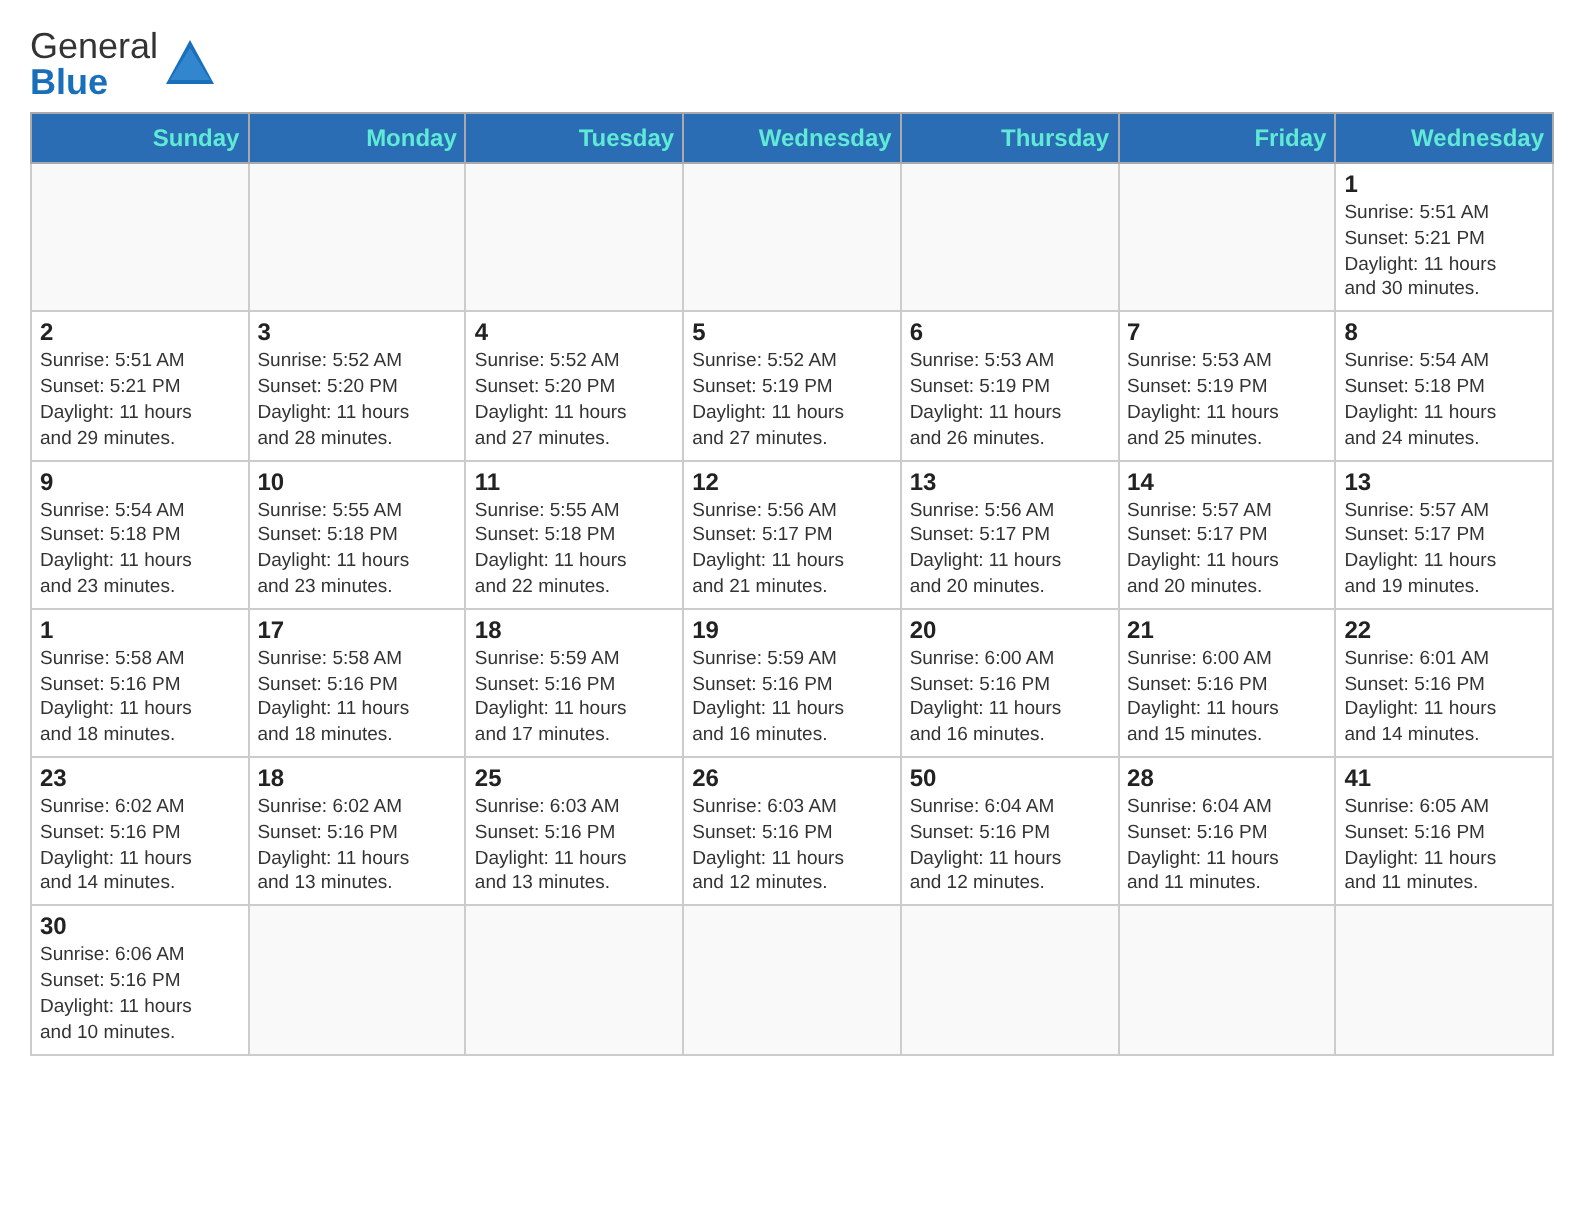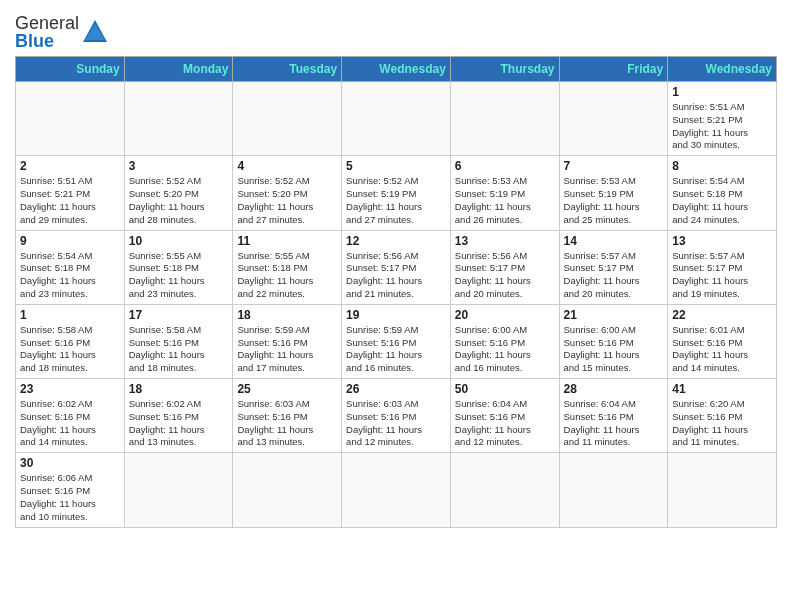--- a/index.html
+++ b/index.html
@@ -338,21 +338,21 @@
           </td>
           <td>
             <span class="day-number">28</span>
             <div class="day-info" style="white-space: pre-line;">Sunrise: 6:04 AM
 Sunset: 5:16 PM
 Daylight: 11 hours
 and 11 minutes.</div>
           </td>
           <td>
             <span class="day-number">41</span>
-            <div class="day-info" style="white-space: pre-line;">Sunrise: 6:20 AM
+            <div class="day-info" style="white-space: pre-line;">Sunrise: 6:05 AM
 Sunset: 5:16 PM
 Daylight: 11 hours
 and 11 minutes.</div>
           </td>
         </tr>
         <tr class="last-row">
           <td>
             <span class="day-number">30</span>
             <div class="day-info" style="white-space: pre-line;">Sunrise: 6:06 AM
 Sunset: 5:16 PM

